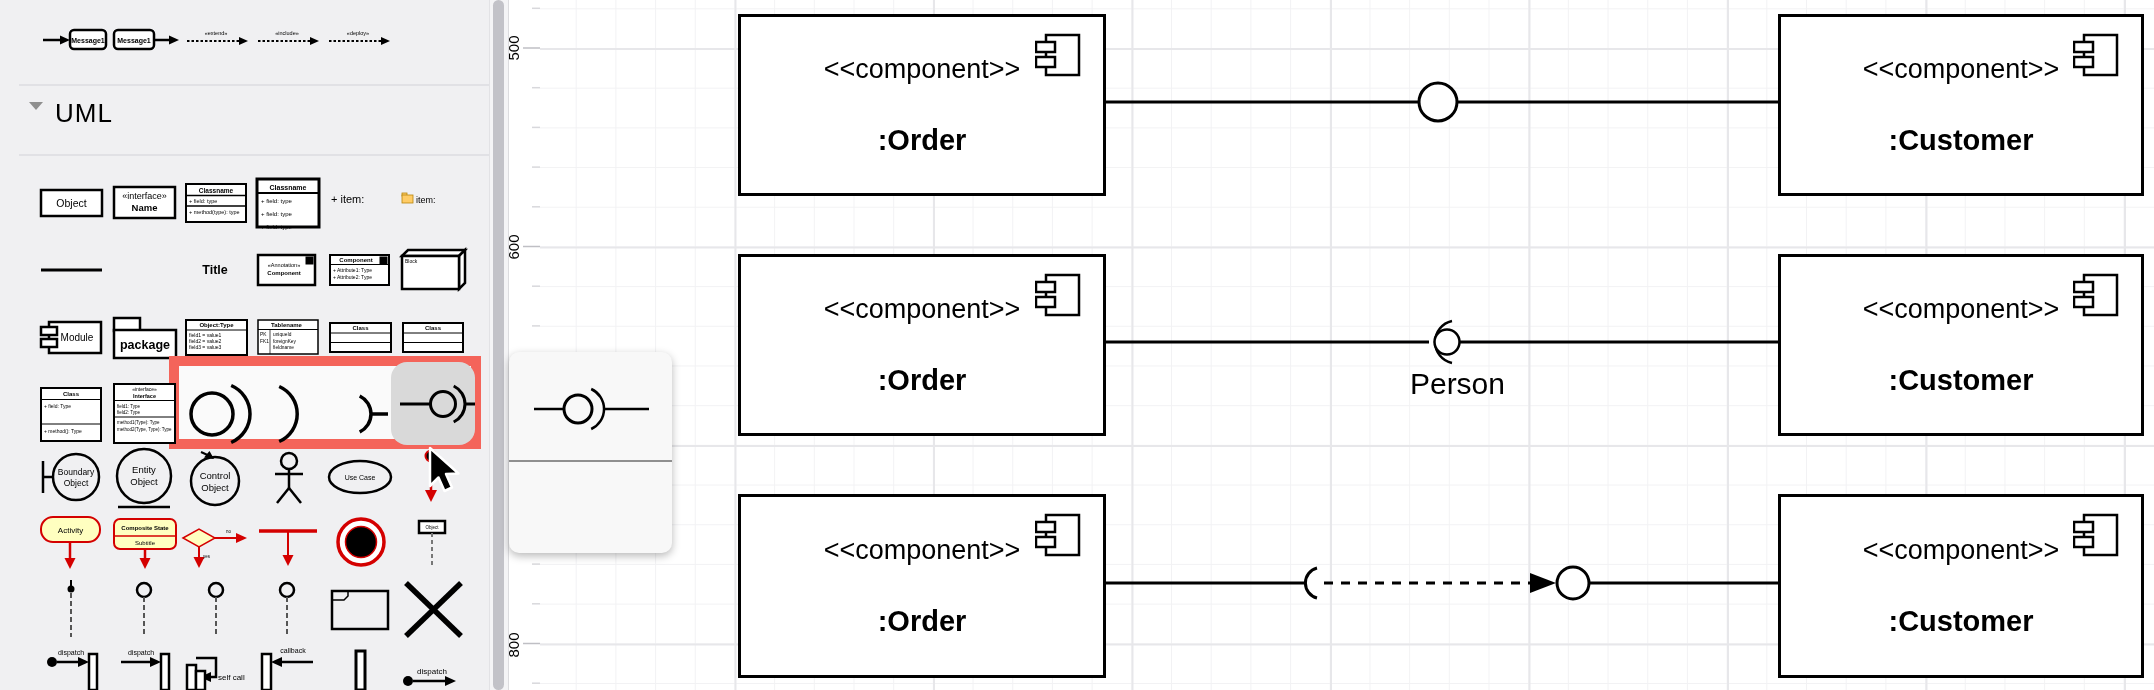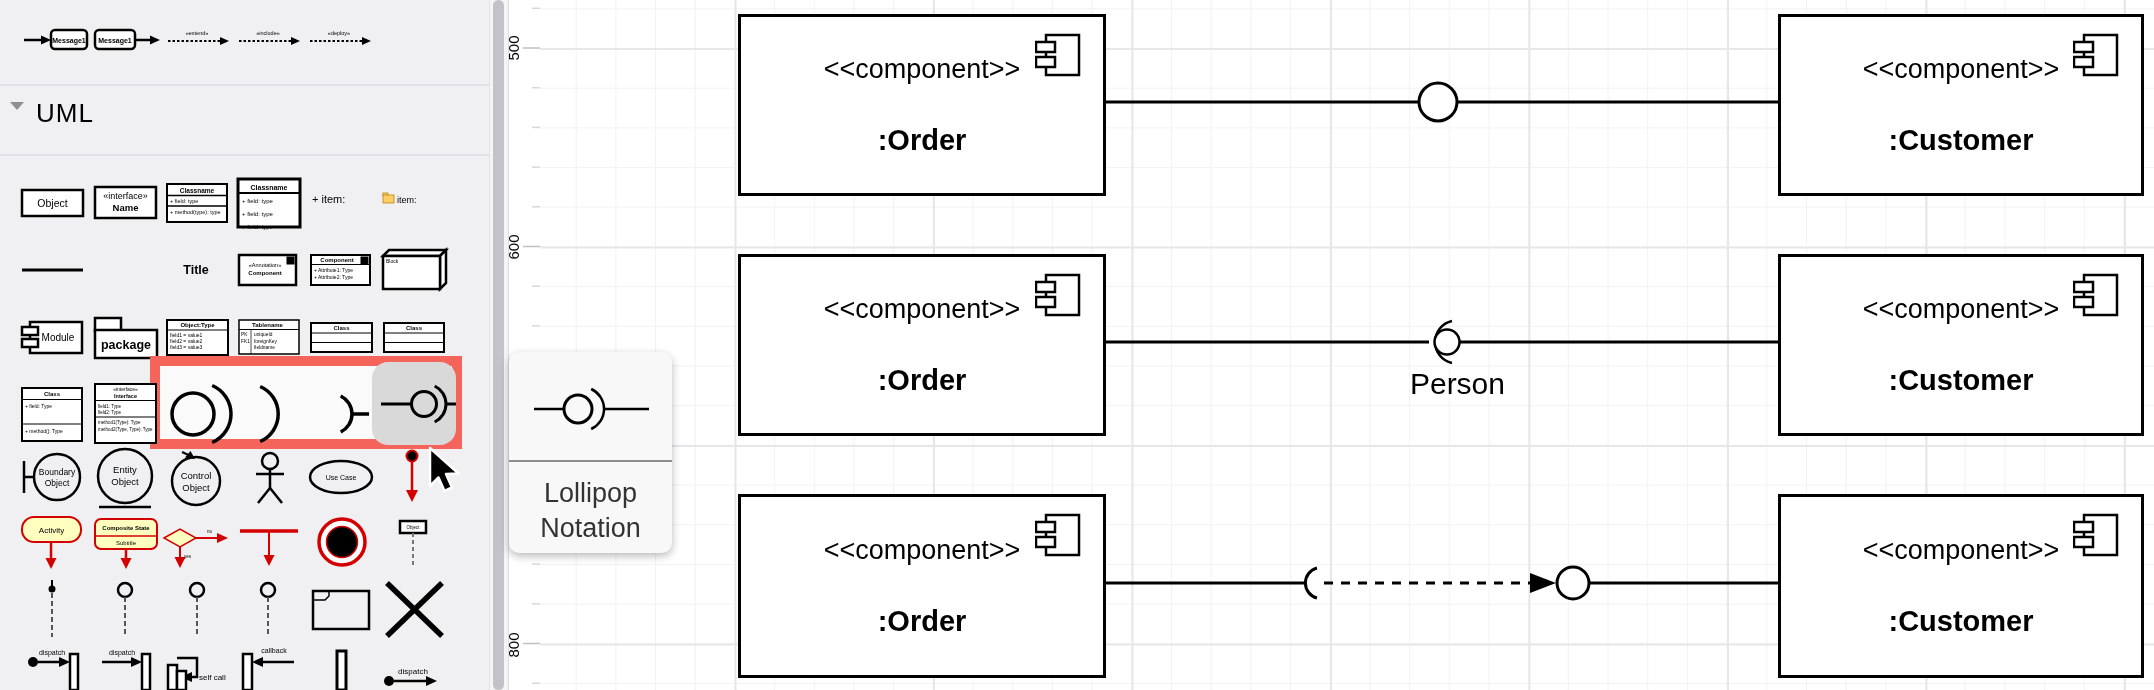--- a/index.html
+++ b/index.html
@@ -1,19 +1,19 @@
 <!DOCTYPE html>
 <html><head>
 <meta charset="utf-8">
 <style>
   html,body{margin:0;padding:0;background:#dfe1e4;}
   .app{position:relative;width:2154px;height:690px;overflow:hidden;
        font-family:"Liberation Sans","DejaVu Sans",sans-serif;background:#fff;}
   
-  .sidebar{position:absolute;left:0;top:0;width:490px;height:690px;background:#f0f0f2;z-index:20;}
+  .sidebar{position:absolute;left:0;top:0;width:490px;height:690px;background:#f0f0f2;z-index:20;padding-left:19px;}
   .sidebar svg{display:block;}
   svg text{font-family:"Liberation Sans","DejaVu Sans",sans-serif;fill:#000;}
   .tb{font-weight:bold}
   .tc{text-anchor:middle}
   .s15{stroke:#000;stroke-width:1.5;fill:#fff}
   .s2{stroke:#000;stroke-width:2;fill:#fff}
   .s25{stroke:#000;stroke-width:2.5;fill:#fff}
   .s3{stroke:#000;stroke-width:3;fill:#fff}
   .ln{stroke:#000;fill:none}
   .thin{stroke:#000;stroke-width:1;fill:none}
@@ -495,20 +495,19 @@
 
   <div class="tooltip">
     <div class="tt-preview">
       <svg width="163" height="108">
         <line x1="25" y1="57" x2="55" y2="57" stroke="#000" stroke-width="2.5"></line>
         <circle cx="69" cy="57" r="14" fill="none" stroke="#000" stroke-width="3"></circle>
         <path d="M 82.2 37 A 22 22 0 0 1 82.2 77" fill="none" stroke="#000" stroke-width="2.5"></path>
         <line x1="96" y1="57" x2="140" y2="57" stroke="#000" stroke-width="2.5"></line>
       </svg>
     </div>
-    <div class="tt-label">Lollipop Notation</div>
   </div>
 
   <svg class="cursor" width="2154" height="690">
     <path d="M 430 448 L 430 486 L 438.5 477.5 L 444.5 491 L 452 487.5 L 446 474 L 458.5 473.5 Z" fill="#000" stroke="#fff" stroke-width="2.5" stroke-linejoin="round"></path>
   </svg>
 
 </div>
 
 </body></html>

